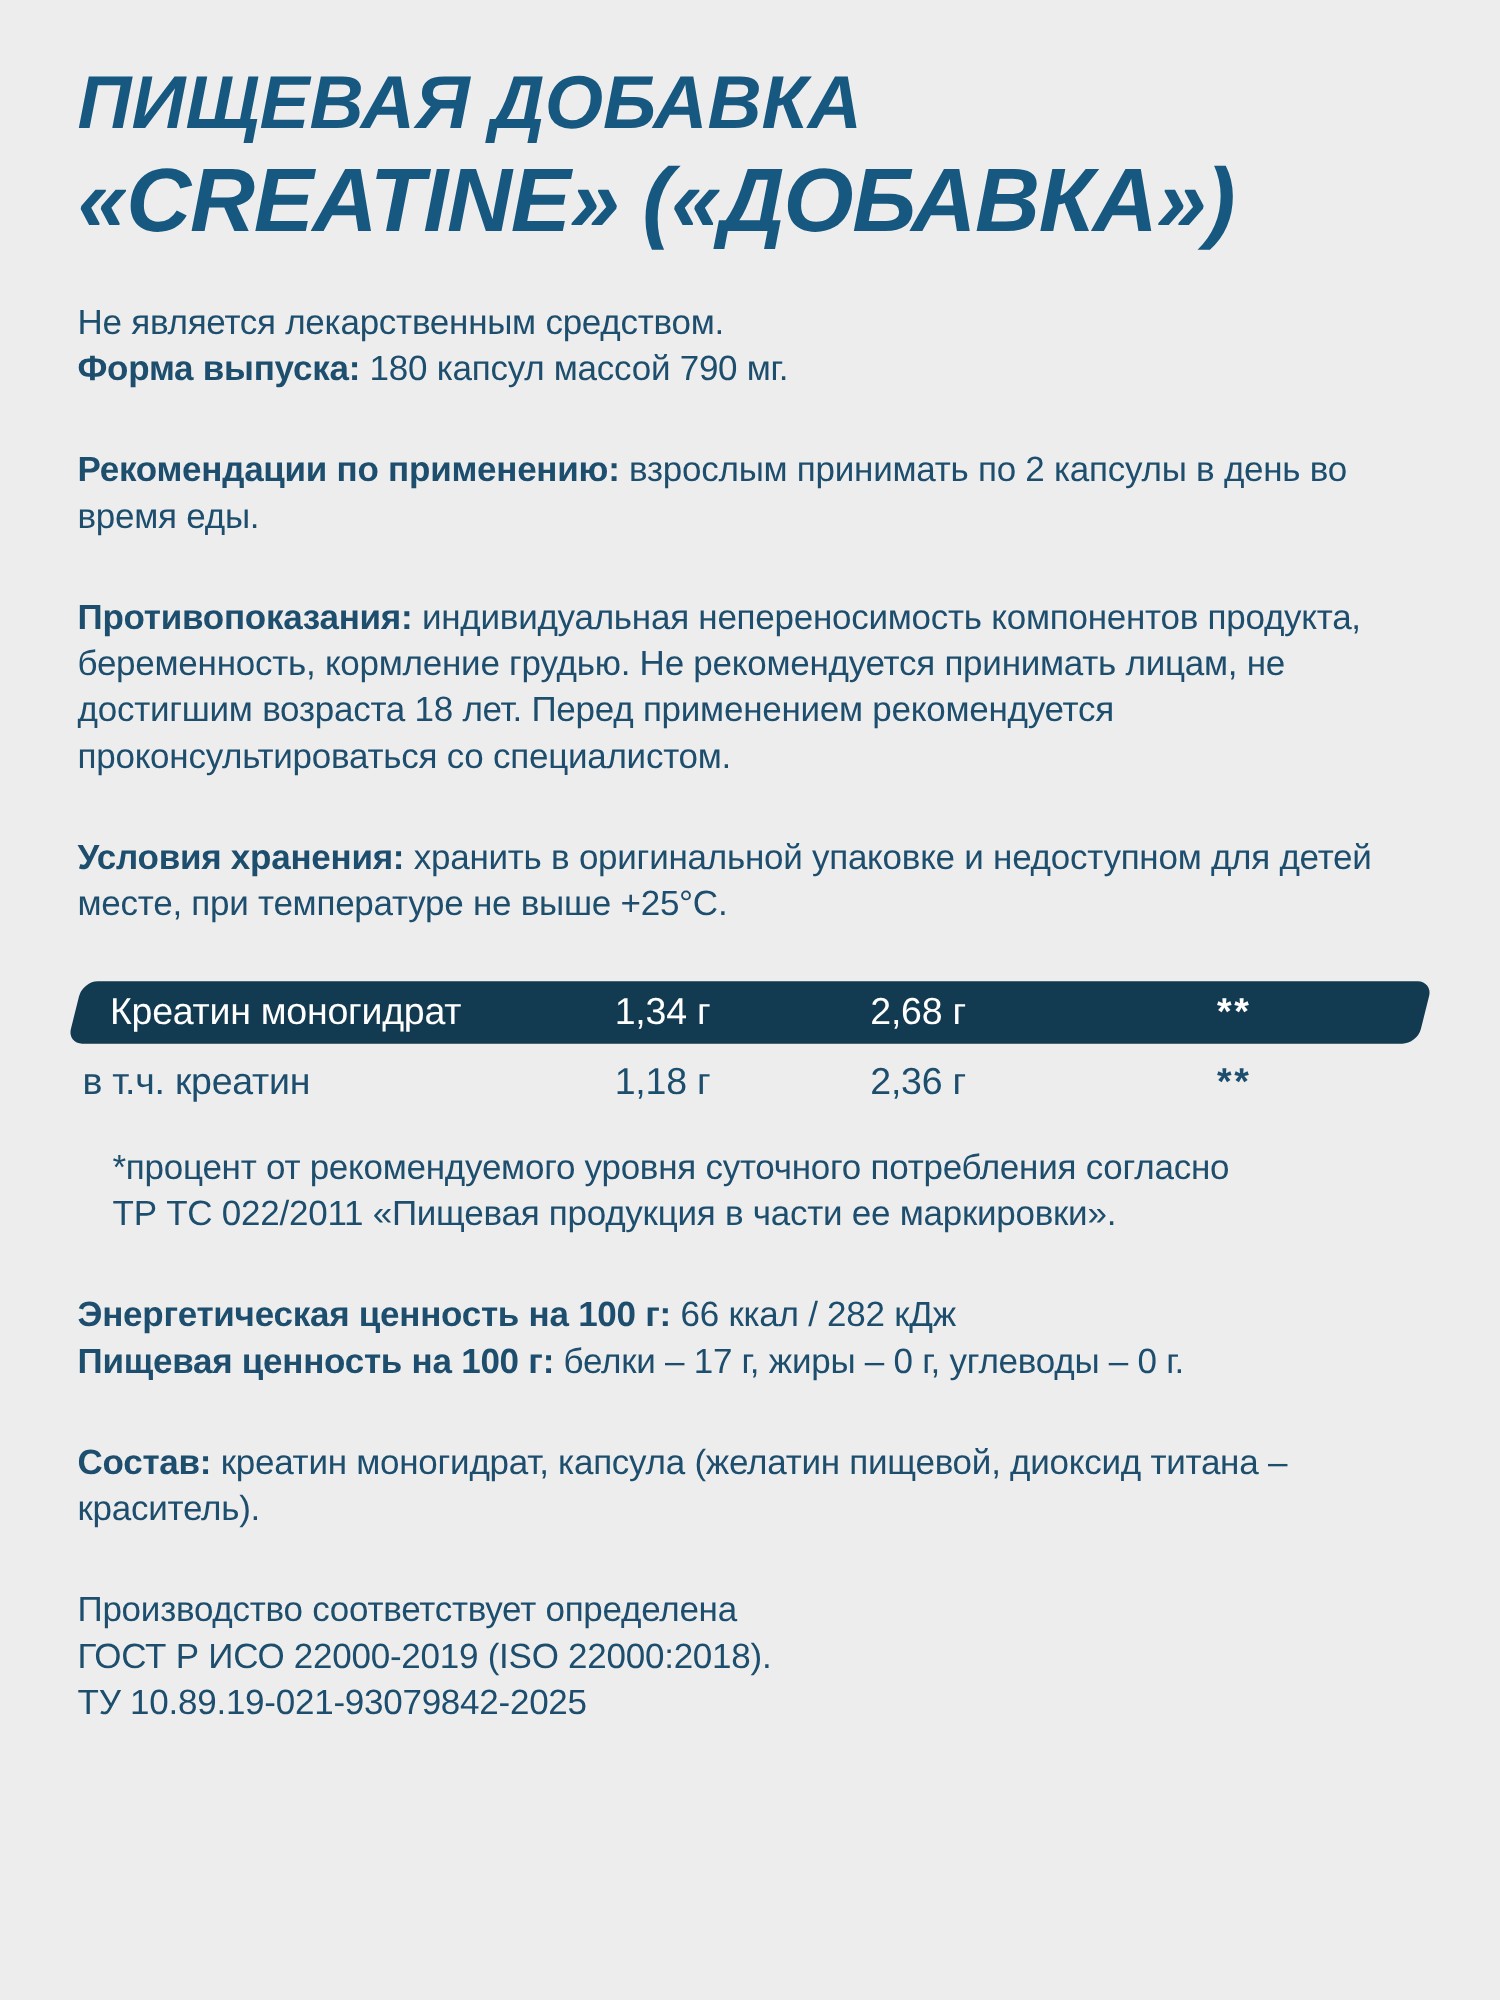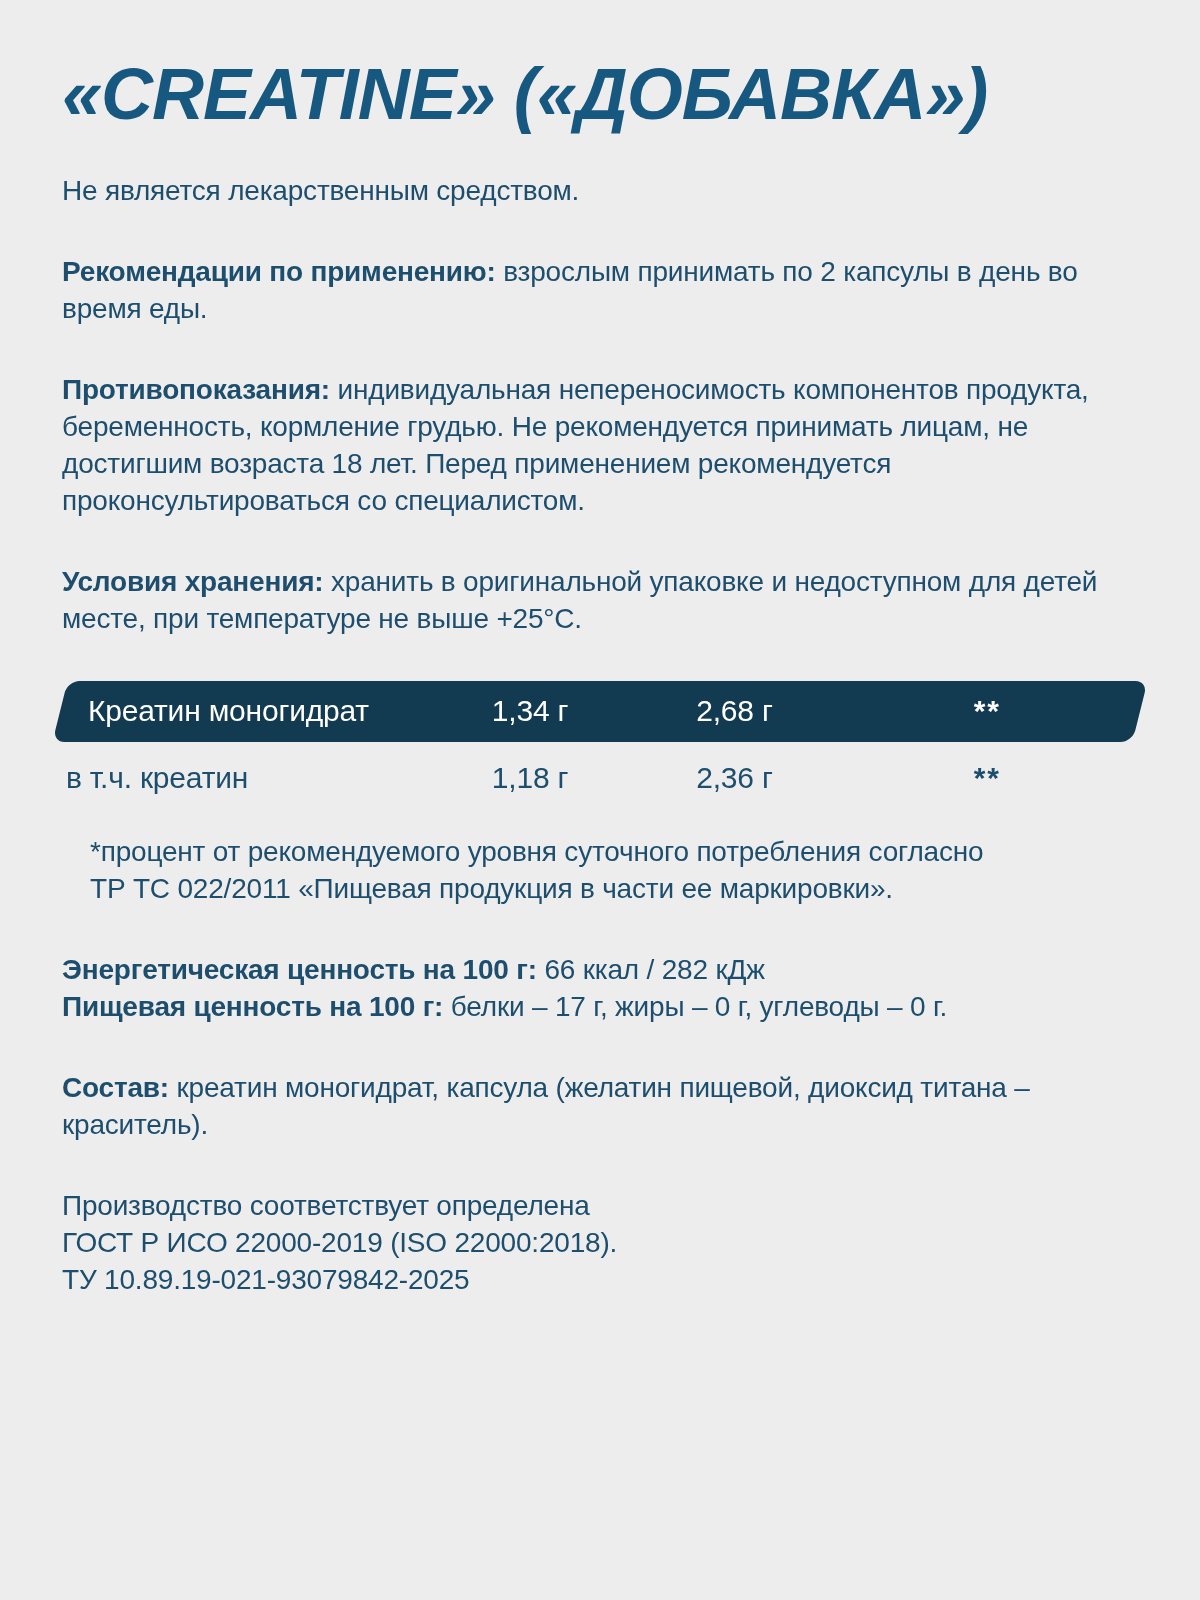--- a/index.html
+++ b/index.html
@@ -57,21 +57,21 @@
     line-height: 34px;
     margin-bottom: 14px;
     align-items: center;
   }
   .th { text-align: center; }
   .th-name { text-align: left; padding-left: 28px; }
   .trow {
     display: grid;
     grid-template-columns: 34% 19% 19% 28%;
     font-size: 30px;
-    height: 61px;
+    height: 50px;
     align-items: center;
     position: relative;
     margin-bottom: 6px;
   }
   .trow-highlight { color: #ffffff; }
   .hl-bar {
     position: absolute;
     left: -2px;
     right: -2px;
     top: 0;
@@ -92,25 +92,27 @@
     line-height: 37px;
     margin: 0 0 44px 28px;
   }
 </style>
 </head>
 <body>
 
 <div class="page">
 
   <h1 class="title">
+    <span class="title-line1">ПИЩЕВАЯ ДОБАВКА</span>
     <span class="title-line2">«CREATINE» («ДОБАВКА»)</span>
   </h1>
 
   <p class="para">
     <span class="block-line">Не является лекарственным средством.</span>
+    <span class="block-line"><b class="lbl">Форма выпуска:</b> <span>180 капсул массой 790 мг.</span></span>
   </p>
 
   <p class="para">
     <b class="lbl">Рекомендации по применению:</b> <span>взрослым принимать по 2 капсулы в день во время еды.</span>
   </p>
 
   <p class="para">
     <b class="lbl">Противопоказания:</b> <span>индивидуальная непереносимость компонентов продукта, беременность, кормление грудью. Не рекомендуется принимать лицам, не достигшим возраста 18 лет. Перед применением рекомендуется проконсультироваться со специалистом.</span>
   </p>
 

